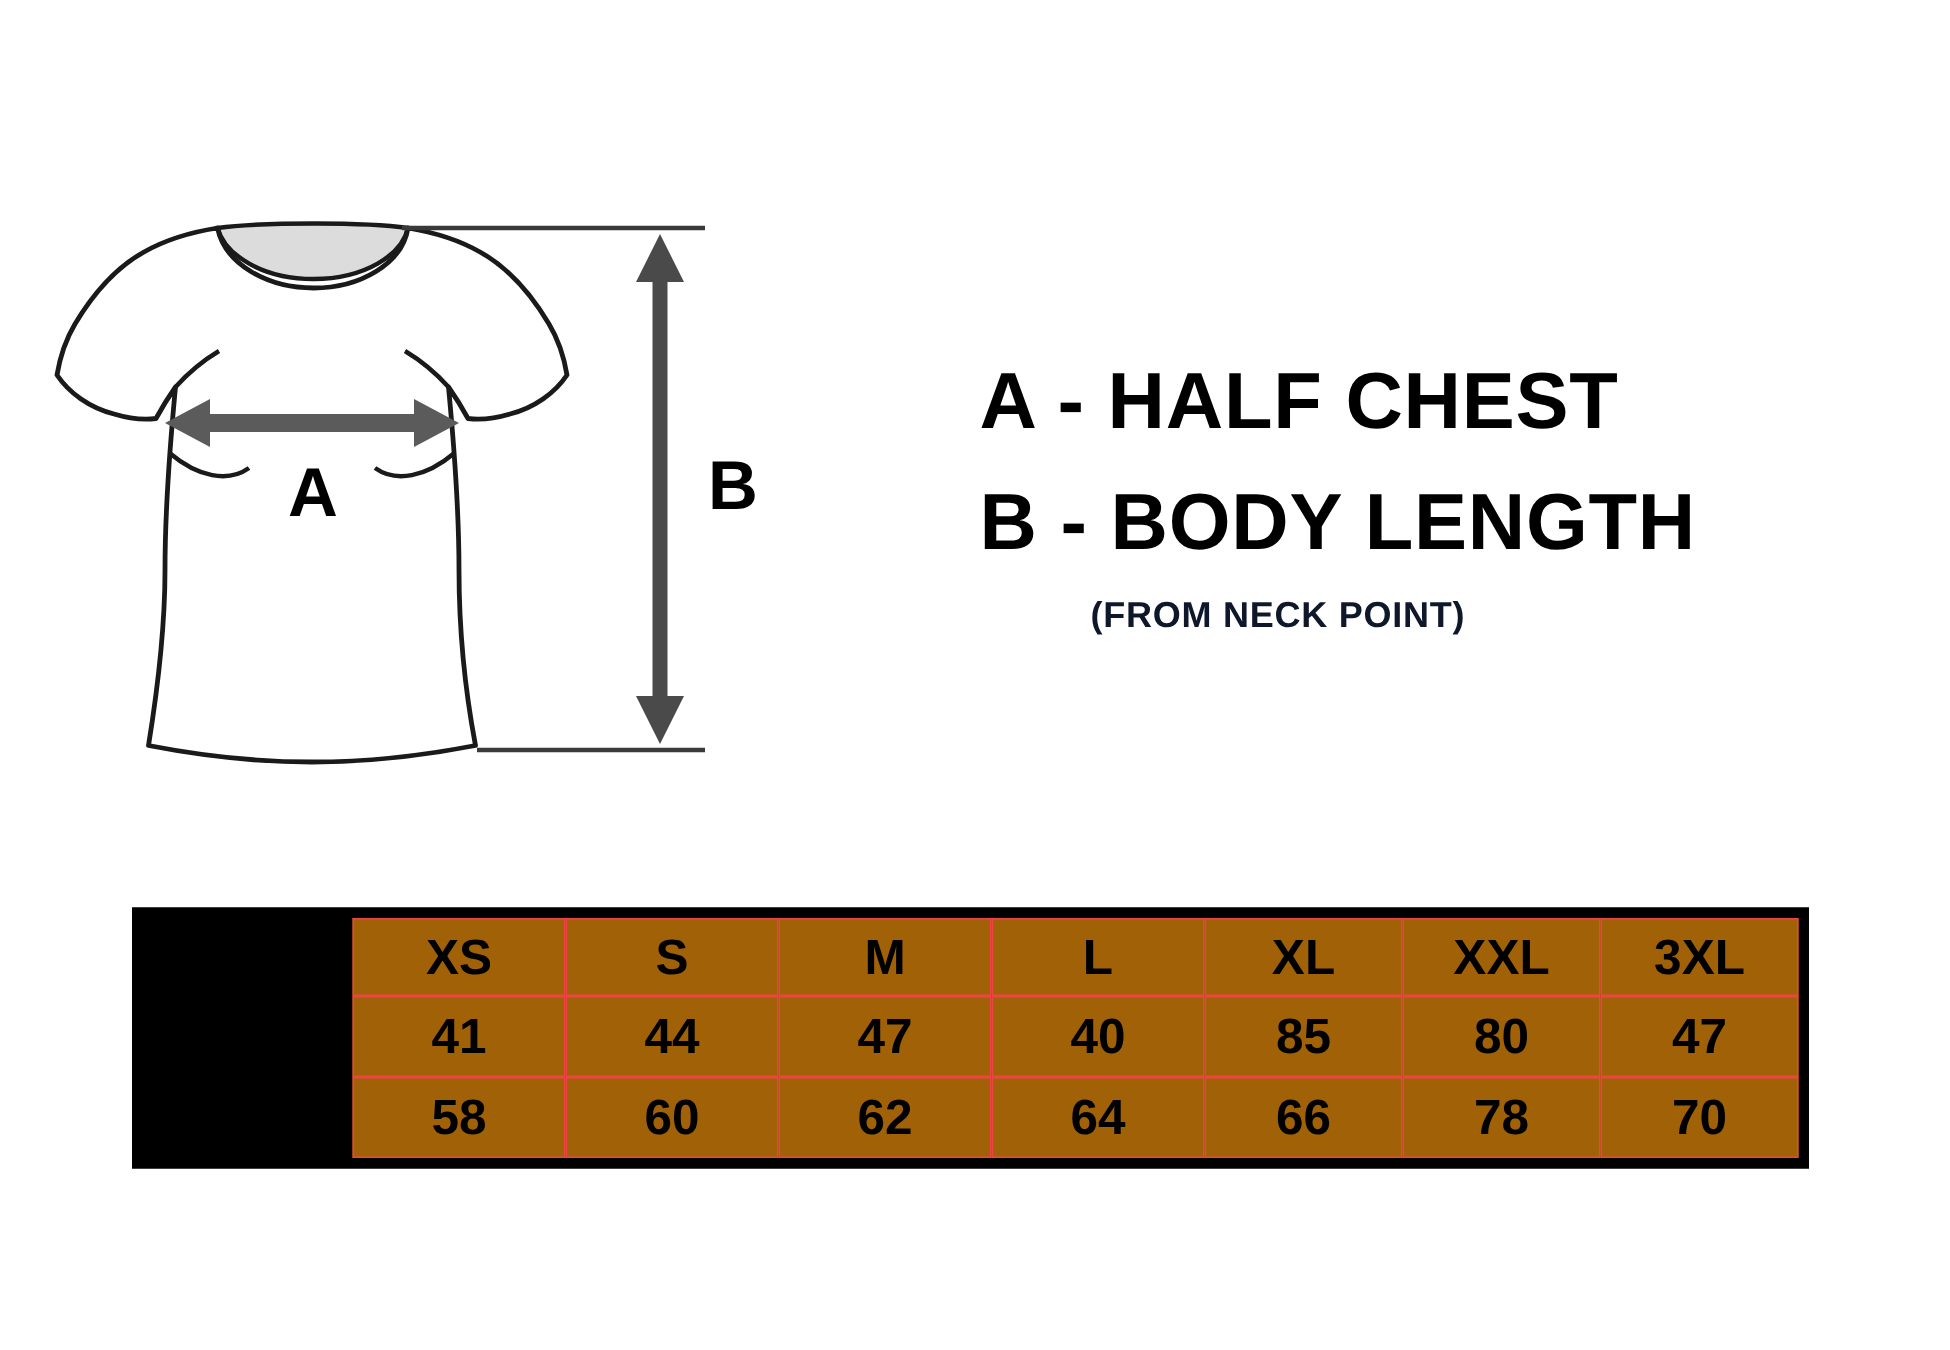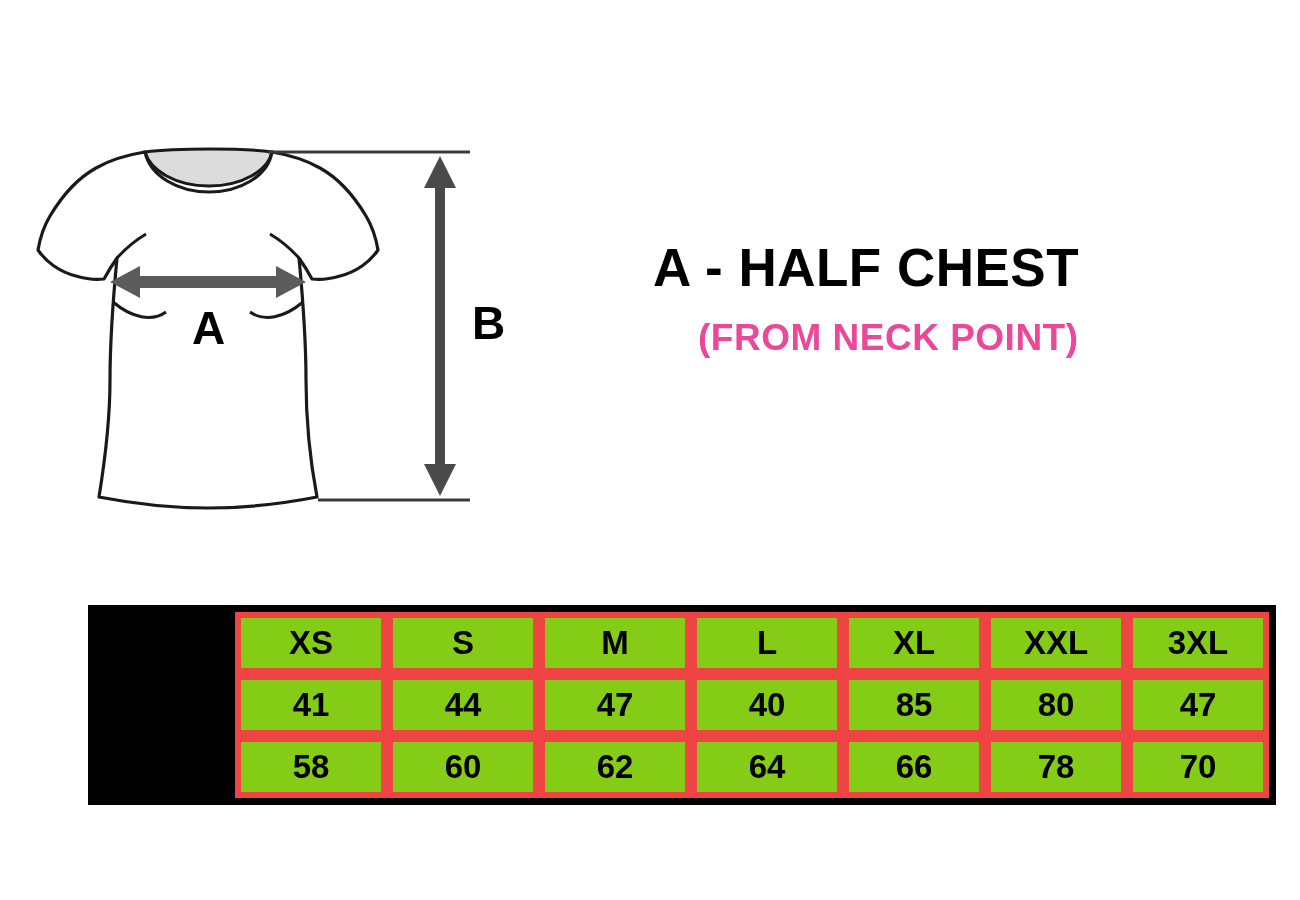--- a/index.html
+++ b/index.html
@@ -53,44 +53,44 @@
   .legend-line {
     font-weight: bold;
     color: #000000;
     font-size: 53px;
     letter-spacing: 0.5px;
     line-height: 1.52;
     white-space: nowrap;
   }
   #legend-note {
     font-weight: bold;
-    color: #ec4899;
-    font-size: 37px;
+    color: #0f172a;
+    font-size: 24px;
     letter-spacing: 0.5px;
     margin-top: 8px;
-    margin-left: 45px;
+    margin-left: 74px;
     white-space: nowrap;
   }
 
   
   #table-wrap {
     position: absolute;
     left: 88px;
     top: 605px;
   }
   table.size-table {
     border-collapse: separate;
     border-spacing: 0;
     background: #000000;
     border: 7px solid #000000;
     table-layout: fixed;
   }
   table.size-table td {
-    background: #84cc16;
-    border: 6px solid #ef4444;
+    background: #a16207;
+    border: 1px solid #ef4444;
     text-align: center;
     vertical-align: middle;
     font-weight: bold;
     font-size: 33px;
     color: #000000;
     width: 140px;
     height: 44px;
     padding: 3px 0;
     font-family: "Liberation Sans", sans-serif;
   }
@@ -161,20 +161,21 @@
       <polygon points="440,496 424,464 456,464" fill="#4a4a4a"></polygon>
     </g>
   </svg>
 
   <div class="dim-letter" id="letter-a">A</div>
   <div class="dim-letter" id="letter-b">B</div>
 </div>
 
 <div id="legend">
   <div class="legend-line">A - HALF CHEST</div>
+  <div class="legend-line">B - BODY LENGTH</div>
   <div id="legend-note">(FROM NECK POINT)</div>
 </div>
 
 <div id="table-wrap">
   <table class="size-table">
     <tbody>
       <tr>
         <td class="blank"></td>
         <td>XS</td>
         <td>S</td>

